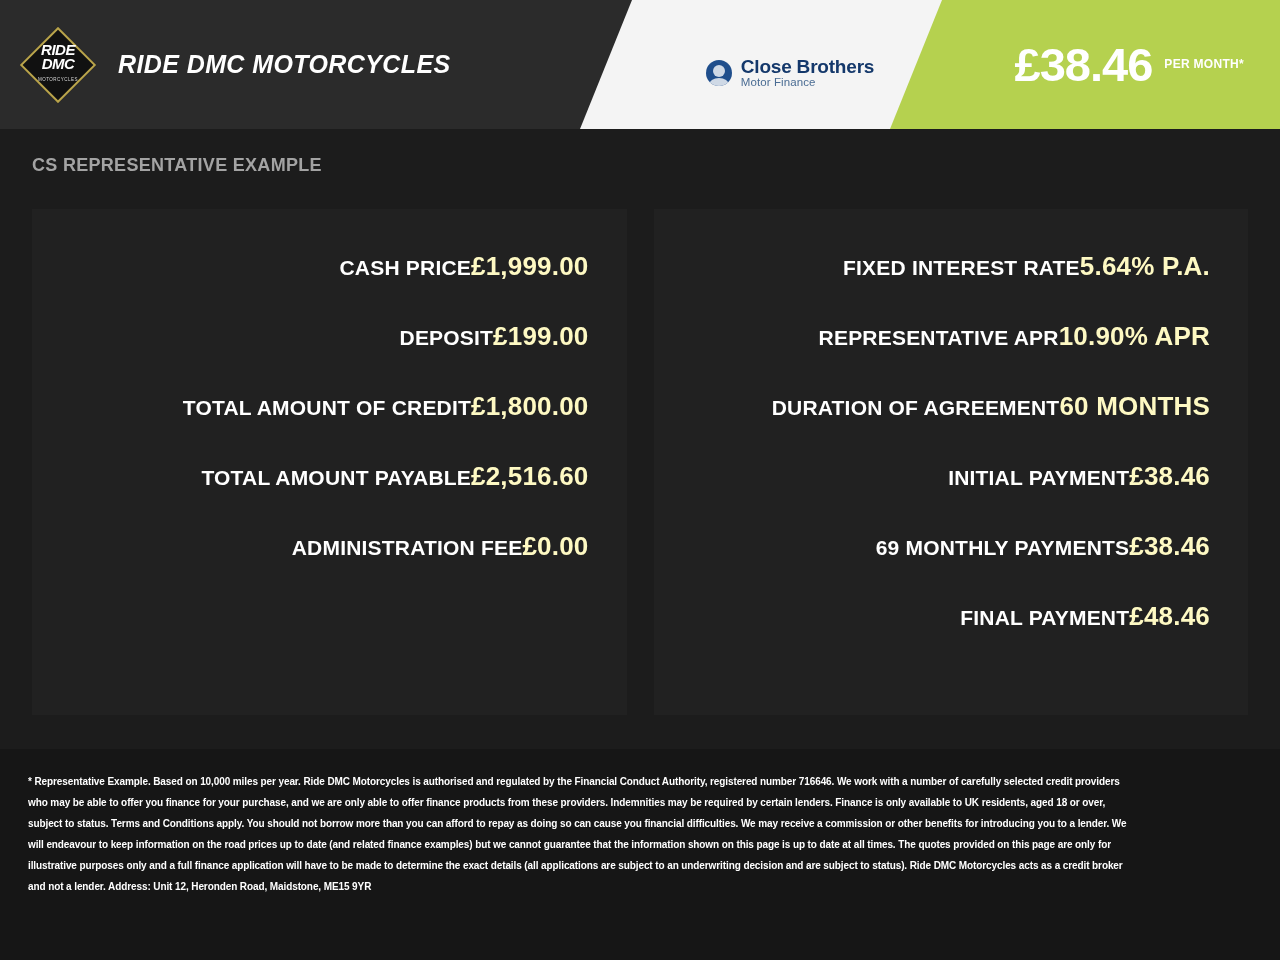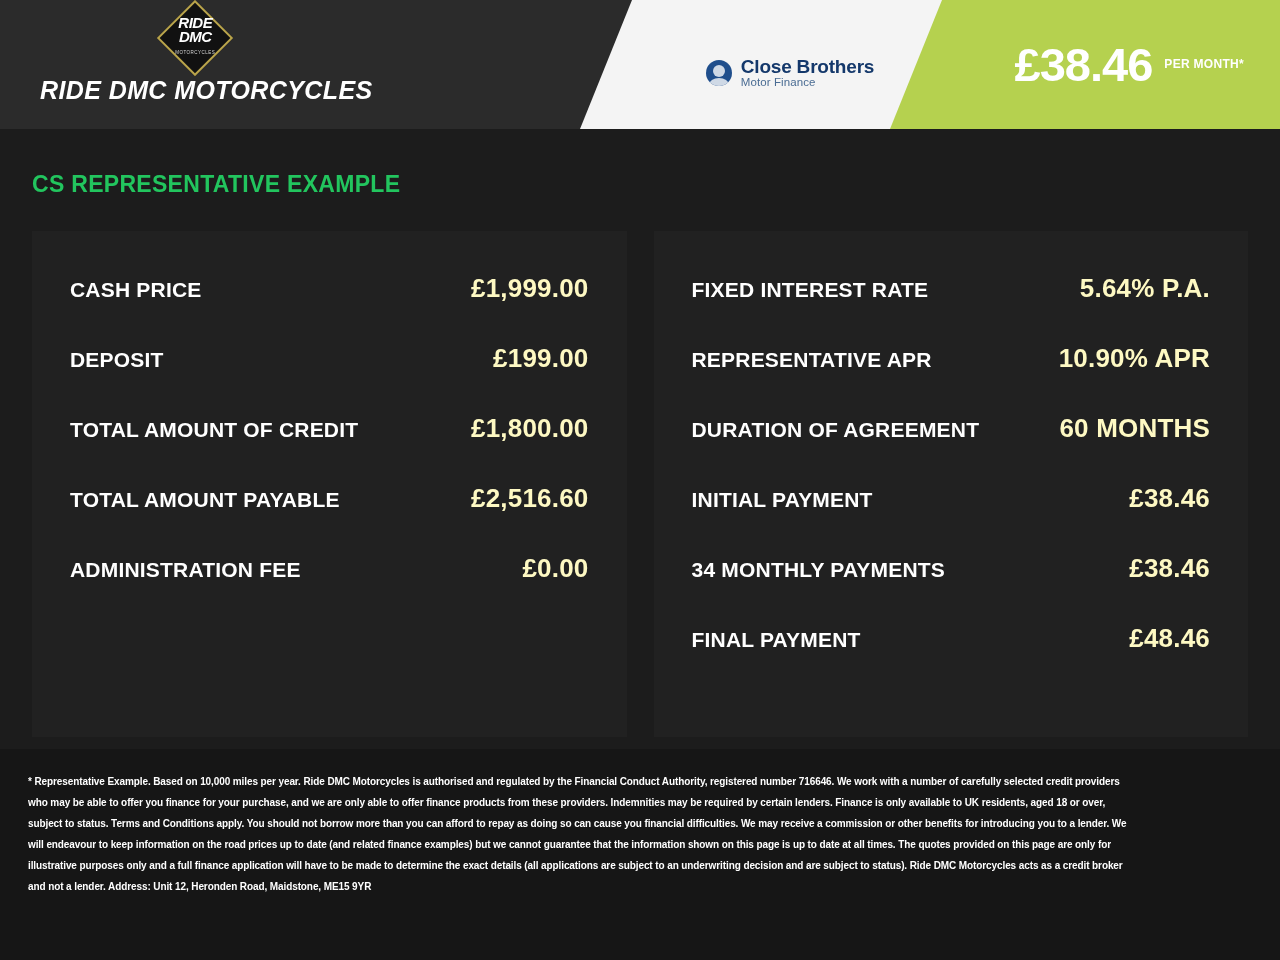--- a/index.html
+++ b/index.html
@@ -32,22 +32,21 @@
     background: #b5d14f;
     clip-path: polygon(52px 0, 390px 0, 390px 129px, 0 129px);
   }
 
   .brand {
     position: absolute;
     top: 0; left: 0;
     height: 129px;
     display: flex;
     align-items: center;
-    padding-left: 40px;
-    flex-direction: column;
+    padding-left: 20px;
   }
   .brand-logo {
     width: 76px; height: 76px;
     position: relative;
     margin-right: 22px;
   }
   .brand-logo .diamond {
     position: absolute;
     top: 50%; left: 50%;
     width: 54px; height: 54px;
@@ -158,40 +157,40 @@
 
   
   .content {
     position: relative;
     width: 1280px;
     height: 620px;
     background: #1c1c1c;
     padding: 0 32px;
   }
   .section-title {
-    color: #22c55e;
-    font-size: 23px;
+    color: #a3a3a3;
+    font-size: 18px;
     font-weight: bold;
     letter-spacing: 0.3px;
-    padding-top: 42px;
+    padding-top: 26px;
   }
   .panels {
     display: flex;
     gap: 27px;
     margin-top: 33px;
   }
   .panel {
     flex: 1 1 0;
     background: #212121;
     padding: 42px 38px 44px 38px;
   }
   .row {
     display: flex;
     align-items: baseline;
-    justify-content: space-between;
+    justify-content: flex-end;
     height: 70px;
   }
   .row-label {
     color: #ffffff;
     font-size: 21px;
     font-weight: bold;
     letter-spacing: 0.2px;
     white-space: nowrap;
   }
   .row-value {
@@ -290,21 +289,21 @@
         </div>
         <div class="row">
           <div class="row-label">DURATION OF AGREEMENT</div>
           <div class="row-value">60 MONTHS</div>
         </div>
         <div class="row">
           <div class="row-label">INITIAL PAYMENT</div>
           <div class="row-value">£38.46</div>
         </div>
         <div class="row">
-          <div class="row-label">34 MONTHLY PAYMENTS</div>
+          <div class="row-label">69 MONTHLY PAYMENTS</div>
           <div class="row-value">£38.46</div>
         </div>
         <div class="row">
           <div class="row-label">FINAL PAYMENT</div>
           <div class="row-value">£48.46</div>
         </div>
       </div>
   </div>
 </div>
 

